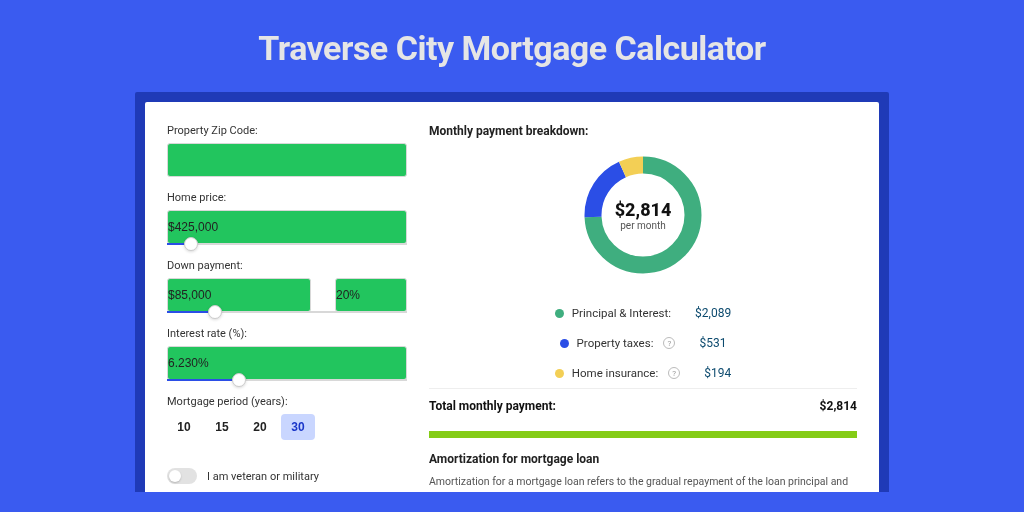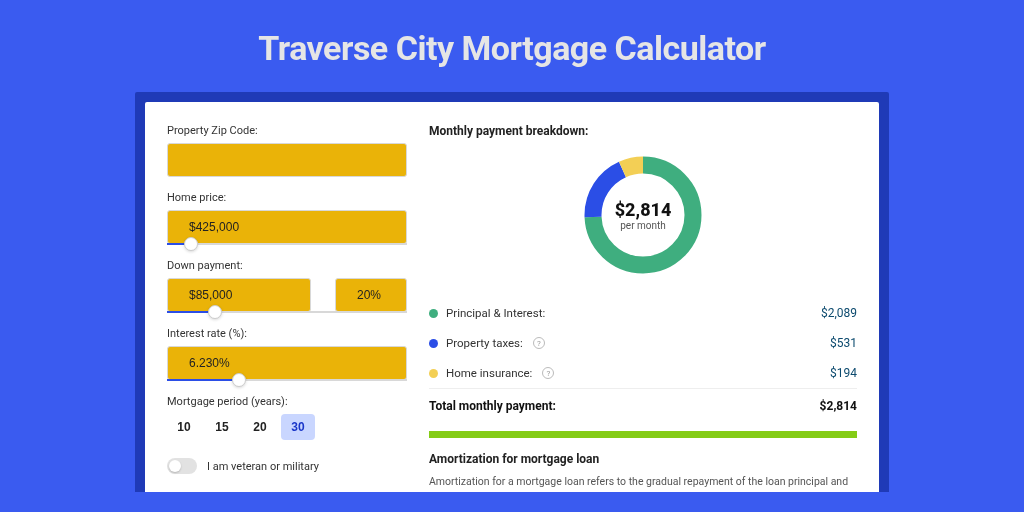--- a/index.html
+++ b/index.html
@@ -42,24 +42,24 @@
   font-size: 11px;
   color: #333;
   margin-bottom: 6px;
   display: block;
 }
 .text-input {
   width: 100%;
   height: 34px;
   border: 1px solid #d8d8d8;
   border-radius: 3px;
-  padding: 0 21px;
+  padding: 0 0;
   font-size: 12px;
   color: #222;
-  background: #eab308;
+  background: #22c55e;
 }
 .field-group { margin-bottom: 14px; position: relative; }
 
 .slider-track {
   position: relative;
   height: 2px;
   background: #d8d8d8;
   margin-top: -1px;
 }
 .slider-fill {
@@ -88,21 +88,21 @@
   border: none;
   background: transparent;
   font-size: 12px;
   font-weight: 600;
   color: #222;
   border-radius: 4px;
   cursor: pointer;
 }
 .pill.active { background: #c9d6ff; color: #1a36c9; }
 
-.toggle-row { display: flex; align-items: center; gap: 10px; margin-top: 18px; }
+.toggle-row { display: flex; align-items: center; gap: 10px; margin-top: 28px; }
 .toggle {
   width: 30px; height: 16px;
   background: #e2e2e2;
   border-radius: 10px;
   position: relative;
 }
 .toggle-knob {
   position: absolute;
   left: 2px; top: 2px;
   width: 12px; height: 12px;
@@ -131,21 +131,21 @@
   left: 50%; top: 50%;
   transform: translate(-50%, -50%);
   text-align: center;
 }
 .donut-value { font-size: 18px; font-weight: 800; color: #111; }
 .donut-sub { font-size: 10px; color: #555; }
 
 .legend-row {
   display: flex;
   align-items: center;
-  justify-content: space-between;
+  justify-content: center;
   padding: 8px 0;
   gap: 24px;
 }
 .legend-left { display: flex; align-items: center; gap: 8px; font-size: 11.5px; color: #333; }
 .dot { width: 9px; height: 9px; border-radius: 50%; display: inline-block; }
 .legend-val { font-size: 12px; color: #0c4a6e; }
 .help-icon {
   width: 12px; height: 12px; border: 1px solid #bbb; border-radius: 50%;
   display: inline-flex; align-items: center; justify-content: center;
   font-size: 8px; color: #999; margin-left: 2px;

